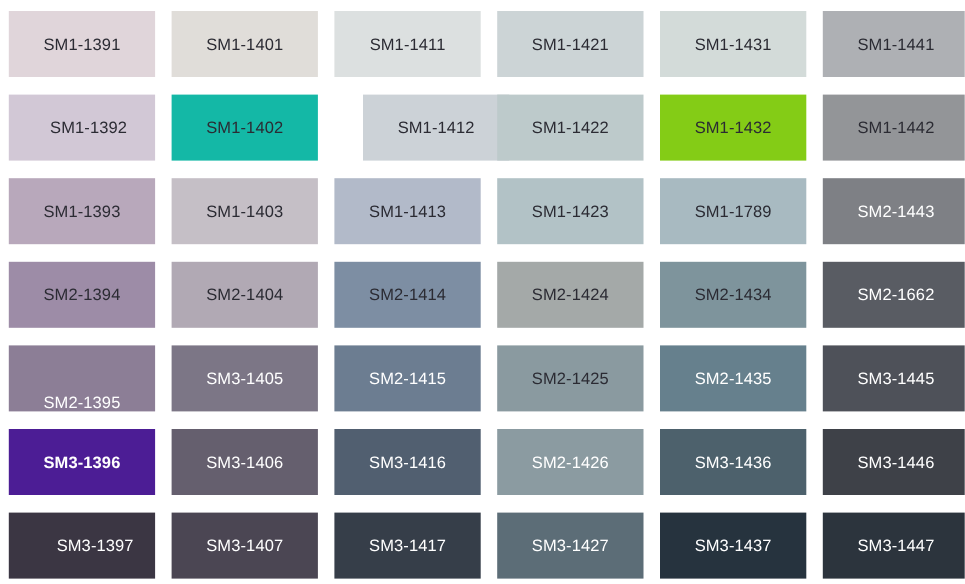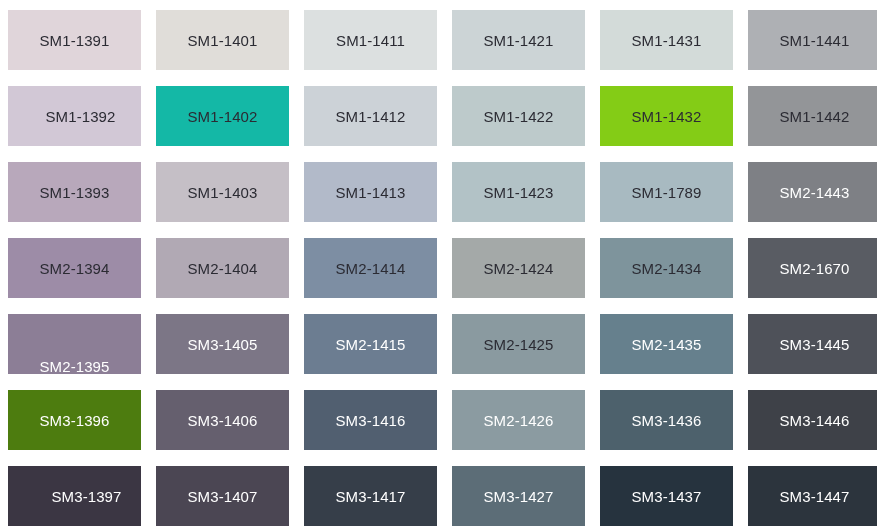--- a/index.html
+++ b/index.html
@@ -62,21 +62,21 @@
     </div>
     <div class="swatch" style="background-color: rgb(174, 176, 180);">
       <span class="swatch-label dark-text">SM1-1441</span>
     </div>
     <div class="swatch" style="background-color: rgb(210, 200, 214); padding-left: 12px;">
       <span class="swatch-label dark-text">SM1-1392</span>
     </div>
     <div class="swatch" style="background-color: #14b8a6;">
       <span class="swatch-label dark-text">SM1-1402</span>
     </div>
-    <div class="swatch" style="background-color: rgb(204, 210, 215);">
+    <div class="swatch" style="background-color: rgb(204, 210, 215); margin-left: 26px;">
       <span class="swatch-label dark-text">SM1-1412</span>
     </div>
     <div class="swatch" style="background-color: rgb(189, 202, 203);">
       <span class="swatch-label dark-text">SM1-1422</span>
     </div>
     <div class="swatch" style="background-color: #84cc16;">
       <span class="swatch-label dark-text">SM1-1432</span>
     </div>
     <div class="swatch" style="background-color: rgb(147, 149, 152);">
       <span class="swatch-label dark-text">SM1-1442</span>
@@ -108,41 +108,41 @@
     <div class="swatch" style="background-color: rgb(125, 142, 163);">
       <span class="swatch-label dark-text">SM2-1414</span>
     </div>
     <div class="swatch" style="background-color: rgb(164, 169, 168);">
       <span class="swatch-label dark-text">SM2-1424</span>
     </div>
     <div class="swatch" style="background-color: rgb(126, 148, 156);">
       <span class="swatch-label dark-text">SM2-1434</span>
     </div>
     <div class="swatch" style="background-color: rgb(89, 92, 99);">
-      <span class="swatch-label light-text">SM2-1670</span>
+      <span class="swatch-label light-text">SM2-1662</span>
     </div>
     <div class="swatch" style="background-color: rgb(140, 126, 150); align-items: flex-end;">
       <span class="swatch-label light-text">SM2-1395</span>
     </div>
     <div class="swatch" style="background-color: rgb(124, 118, 134);">
       <span class="swatch-label light-text">SM3-1405</span>
     </div>
     <div class="swatch" style="background-color: rgb(108, 125, 145);">
       <span class="swatch-label light-text">SM2-1415</span>
     </div>
     <div class="swatch" style="background-color: rgb(138, 154, 160);">
       <span class="swatch-label dark-text">SM2-1425</span>
     </div>
     <div class="swatch" style="background-color: rgb(102, 128, 141);">
       <span class="swatch-label light-text">SM2-1435</span>
     </div>
     <div class="swatch" style="background-color: rgb(78, 81, 89);">
       <span class="swatch-label light-text">SM3-1445</span>
     </div>
-    <div class="swatch" style="background-color: #4d7c0f;">
+    <div class="swatch" style="background-color: #4c1d95; font-weight: bold;">
       <span class="swatch-label light-text">SM3-1396</span>
     </div>
     <div class="swatch" style="background-color: rgb(101, 95, 110);">
       <span class="swatch-label light-text">SM3-1406</span>
     </div>
     <div class="swatch" style="background-color: rgb(81, 95, 112);">
       <span class="swatch-label light-text">SM3-1416</span>
     </div>
     <div class="swatch" style="background-color: rgb(139, 155, 161);">
       <span class="swatch-label light-text">SM2-1426</span>

